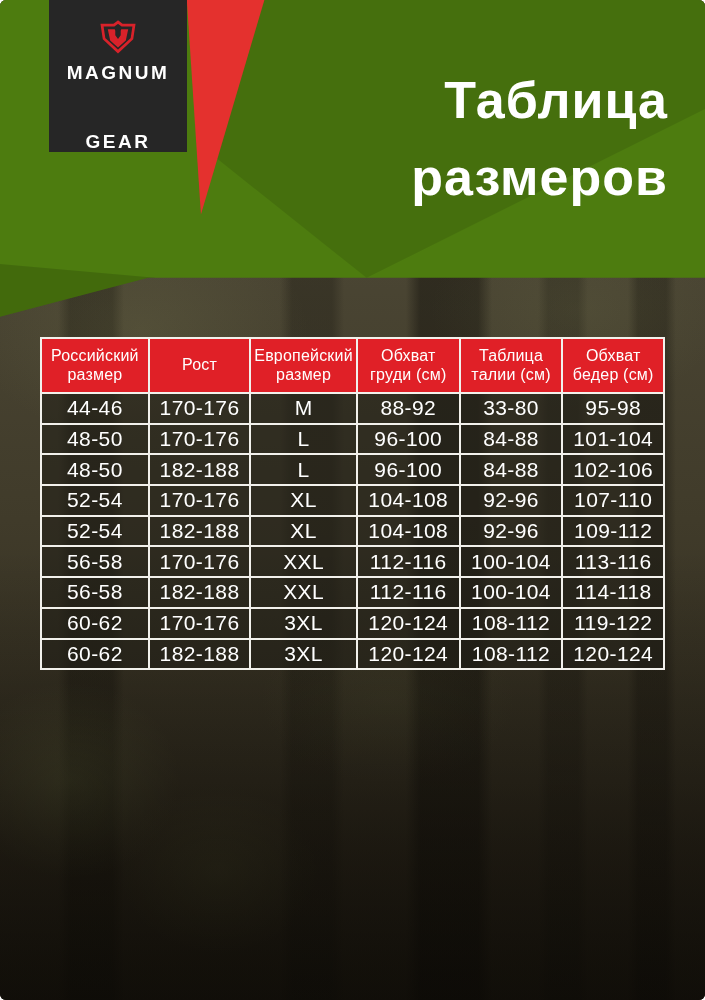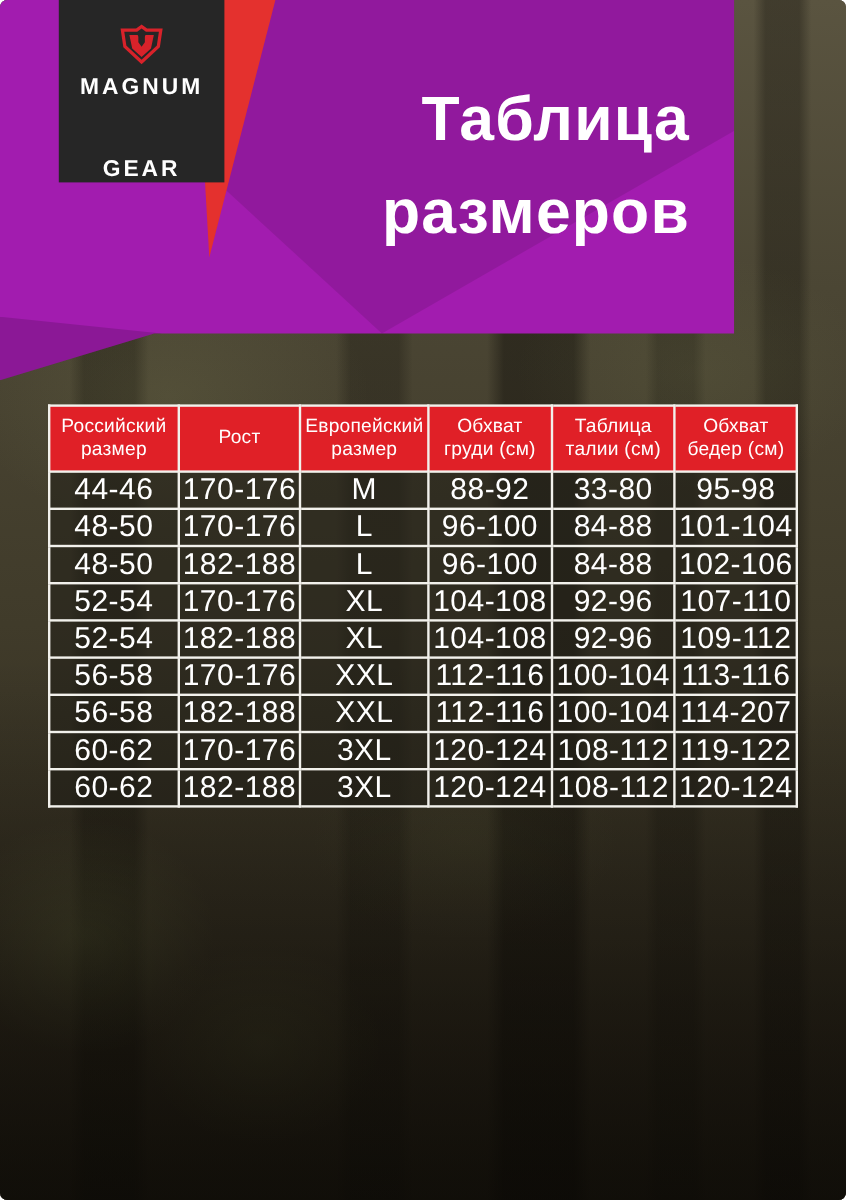--- a/index.html
+++ b/index.html
@@ -22,22 +22,22 @@
         rgba(0,0,0,0) 0px, rgba(0,0,0,0) 58px,
         rgba(18,16,10,0.36) 70px, rgba(18,16,10,0.36) 112px, rgba(0,0,0,0) 124px,
         rgba(0,0,0,0) 280px, rgba(20,18,12,0.30) 292px, rgba(20,18,12,0.30) 332px, rgba(0,0,0,0) 344px,
         rgba(0,0,0,0) 406px, rgba(14,12,8,0.44) 420px, rgba(14,12,8,0.44) 478px, rgba(0,0,0,0) 492px,
         rgba(0,0,0,0) 538px, rgba(20,18,12,0.28) 548px, rgba(20,18,12,0.28) 578px, rgba(0,0,0,0) 588px,
         rgba(0,0,0,0) 628px, rgba(16,14,9,0.34) 638px, rgba(16,14,9,0.34) 666px, rgba(0,0,0,0) 676px),
       linear-gradient(180deg, #5a5440 0%, #4b4634 24%, #403b2a 52%, #322d20 78%, #221d13 100%);
   }
   
   .hero{
-    position:absolute;top:0;left:0;width:612px;height:330px;
-    background:#a21caf;
+    position:absolute;top:0;left:0;width:705px;height:330px;
+    background:#4d7c0f;
     clip-path:polygon(0 0, 100% 0, 100% 84.2%, 21% 84.2%, 0 96%);
   }
   .decor{position:absolute;inset:0;}
   .decor-a{
     background:rgba(0,0,0,0.10);
     clip-path:polygon(29% 0, 100% 0, 100% 33%, 52% 84.2%, 29% 45%);
   }
   .decor-notch{
     background:#e4312e;
     clip-path:polygon(26.5% 0, 37.5% 0, 28.5% 65%);
@@ -71,21 +71,21 @@
   }
   .size-table th,.size-table td{
     border:2px solid #f2f1ec;text-align:center;vertical-align:middle;
     color:#ffffff;box-sizing:border-box;
   }
   .size-table th{
     background:#e02027;font-weight:400;font-size:16px;line-height:1.18;
     height:55px;padding:4px 2px;letter-spacing:0.2px;
   }
   .size-table td{
-    background:rgba(33,31,23,0.55);font-size:25px;font-weight:400;
+    background:rgba(33,31,23,0.55);font-size:21px;font-weight:400;
     height:30.7px;padding:0 2px;letter-spacing:0.4px;
   }
   col.c1{width:17.3%;} col.c2{width:16.3%;} col.c3{width:17.1%;}
   col.c4{width:16.5%;} col.c5{width:16.5%;} col.c6{width:16.3%;}
 </style>
 </head>
 <body>
 
 <div class="page">
 
@@ -179,21 +179,21 @@
         <td>112-116</td>
         <td>100-104</td>
         <td>113-116</td>
       </tr>
       <tr>
         <td>56-58</td>
         <td>182-188</td>
         <td>XXL</td>
         <td>112-116</td>
         <td>100-104</td>
-        <td>114-207</td>
+        <td>114-118</td>
       </tr>
       <tr>
         <td>60-62</td>
         <td>170-176</td>
         <td>3XL</td>
         <td>120-124</td>
         <td>108-112</td>
         <td>119-122</td>
       </tr>
       <tr>

